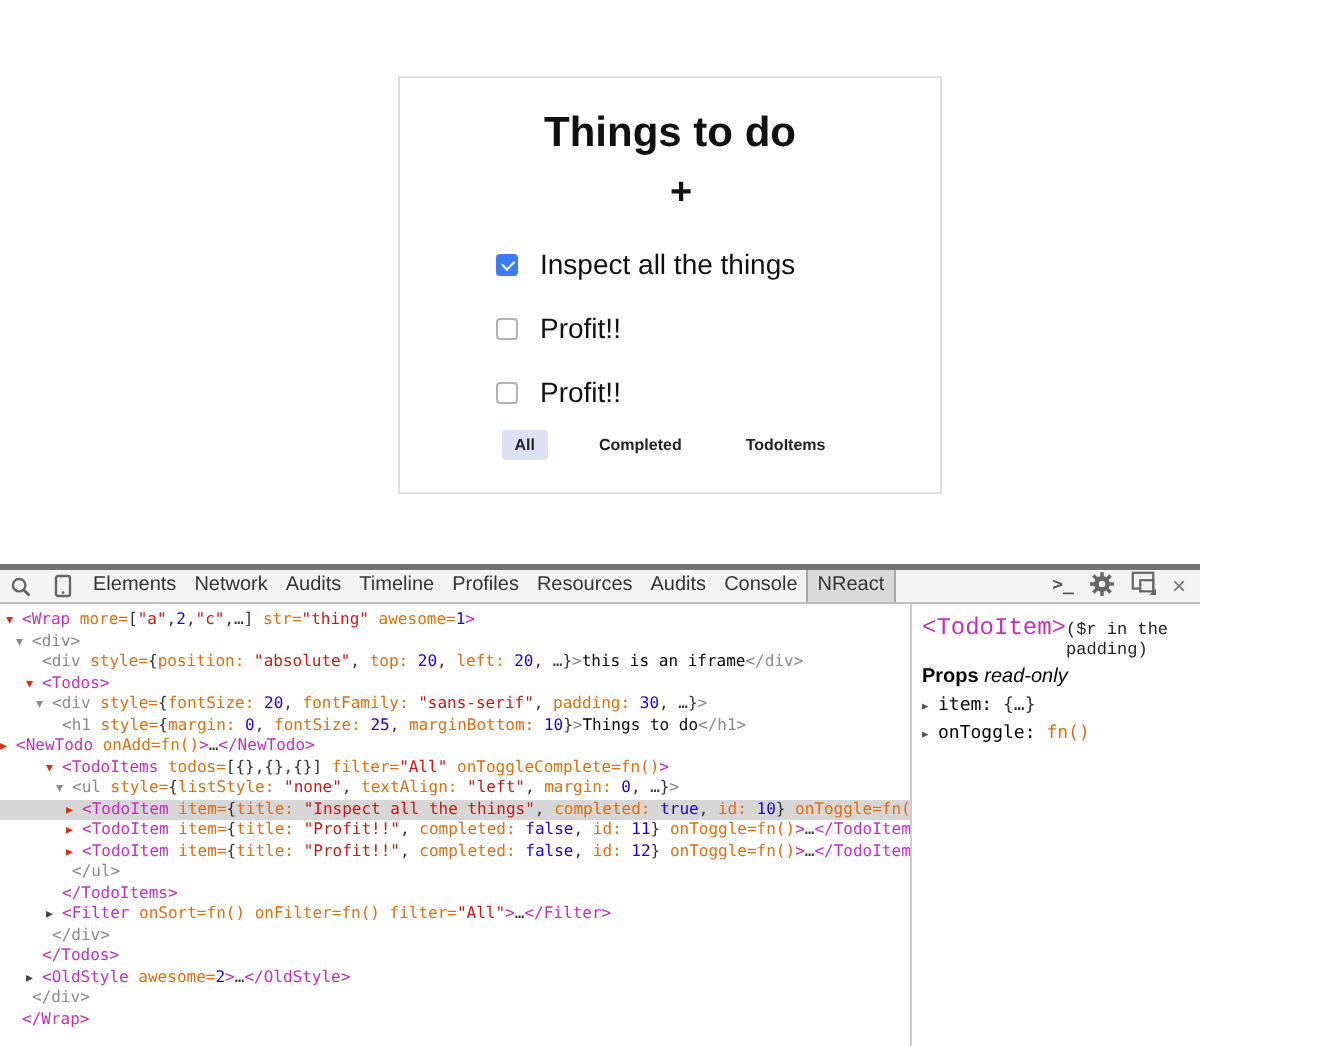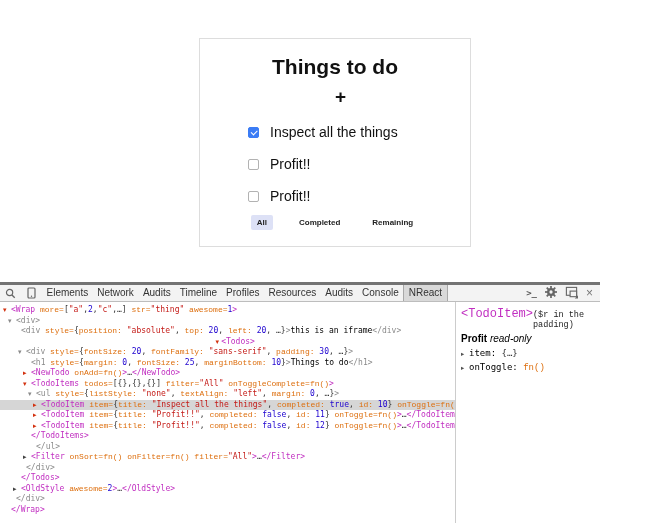--- a/index.html
+++ b/index.html
@@ -45,21 +45,21 @@
   .tree { flex:1; overflow:hidden; padding-top:3px; font-family:"DejaVu Sans Mono",monospace;
           font-size:8px; line-height:10.5px; white-space:nowrap; }
   .trow { height:10.5px; }
   .trow.sel { background:var(--selected_bg); }
   .arr { display:inline-block; width:8px; font-family:"DejaVu Sans",sans-serif; font-size:7px; }
   .arr.red  { color:#d3310f; }
   .arr.gray { color:#8a8a8a; }
   .arr.dark { color:#444; }
   .c-comp { color:var(--comp); }
   .c-dom  { color:#8a8a8a; }
-  .c-attr { color:var(--attr);font-family:Liberation Mono, monospace; }
+  .c-attr { color:var(--attr); }
   .c-str  { color:var(--str); }
   .c-num  { color:var(--num); }
   .c-pln  { color:#333; }
   .c-txt  { color:#000; }
 
   .searchbar { height:18px; border-top:1px solid #ccc; }
   .searchbar input { width:100%; height:17px; border:0; outline:none; font-size:11px;
                      padding:0 7px; font-family:"Liberation Sans",sans-serif; color:#333; }
   .searchbar input::placeholder { color:#9e9e9e; }
 
@@ -91,21 +91,21 @@
         <span class="todo-label">Profit!!</span>
       </div>
       <div class="todo-item">
         <span class="cbx"></span>
         <span class="todo-label">Profit!!</span>
       </div>
     </div>
   <div class="filters">
       <span class="filter-btn active">All</span>
       <span class="filter-btn">Completed</span>
-      <span class="filter-btn">Remaining</span>
+      <span class="filter-btn">TodoItems</span>
     </div>
 </div>
 
 <div class="devtools">
   <div class="toolbar">
     <span class="tbicon">
       <svg width="11" height="11" viewBox="0 0 12 12">
           <circle cx="5" cy="5" r="3.4" fill="none" stroke="#666" stroke-width="1.3"></circle>
           <line x1="7.6" y1="7.6" x2="10.6" y2="10.6" stroke="#666" stroke-width="1.5"></line>
         </svg>
@@ -152,47 +152,47 @@
       <span class="close-glyph">×</span>
     </span>
   </div>
 
   <div class="dt-main">
     <div class="tree-pane">
       <div class="tree" id="tree">
           <div class="trow" style="padding-left: 3px;"><span class="arr red">▾</span><span class="c-comp">&lt;Wrap</span><span class="c-attr"> more=</span><span class="c-pln">[</span><span class="c-str">"a"</span><span class="c-pln">,</span><span class="c-num">2</span><span class="c-pln">,</span><span class="c-str">"c"</span><span class="c-pln">,…]</span><span class="c-attr"> str=</span><span class="c-str">"thing"</span><span class="c-attr"> awesome=</span><span class="c-num">1</span><span class="c-comp">&gt;</span></div>
           <div class="trow" style="padding-left: 8px;"><span class="arr gray">▾</span><span class="c-dom">&lt;div&gt;</span></div>
           <div class="trow" style="padding-left: 13px;"><span class="arr "></span><span class="c-dom">&lt;div</span><span class="c-attr"> style=</span><span class="c-pln">{</span><span class="c-attr">position:</span><span class="c-pln"> </span><span class="c-str">"absolute"</span><span class="c-pln">, </span><span class="c-attr">top:</span><span class="c-pln"> </span><span class="c-num">20</span><span class="c-pln">, </span><span class="c-attr">left:</span><span class="c-pln"> </span><span class="c-num">20</span><span class="c-pln">, …}</span><span class="c-dom">&gt;</span><span class="c-txt">this is an iframe</span><span class="c-dom">&lt;/div&gt;</span></div>
-          <div class="trow" style="padding-left: 13px; text-align: center;"><span class="arr red">▾</span><span class="c-comp">&lt;Todos&gt;</span></div>
+          <div class="trow" style="padding-left: 13px;"><span class="arr red">▾</span><span class="c-comp">&lt;Todos&gt;</span></div>
           <div class="trow" style="padding-left: 18px;"><span class="arr gray">▾</span><span class="c-dom">&lt;div</span><span class="c-attr"> style=</span><span class="c-pln">{</span><span class="c-attr">fontSize:</span><span class="c-pln"> </span><span class="c-num">20</span><span class="c-pln">, </span><span class="c-attr">fontFamily:</span><span class="c-pln"> </span><span class="c-str">"sans-serif"</span><span class="c-pln">, </span><span class="c-attr">padding:</span><span class="c-pln"> </span><span class="c-num">30</span><span class="c-pln">, …}</span><span class="c-dom">&gt;</span></div>
           <div class="trow" style="padding-left: 23px;"><span class="arr "></span><span class="c-dom">&lt;h1</span><span class="c-attr"> style=</span><span class="c-pln">{</span><span class="c-attr">margin:</span><span class="c-pln"> </span><span class="c-num">0</span><span class="c-pln">, </span><span class="c-attr">fontSize:</span><span class="c-pln"> </span><span class="c-num">25</span><span class="c-pln">, </span><span class="c-attr">marginBottom:</span><span class="c-pln"> </span><span class="c-num">10</span><span class="c-pln">}</span><span class="c-dom">&gt;</span><span class="c-txt">Things to do</span><span class="c-dom">&lt;/h1&gt;</span></div>
-          <div class="trow" style="padding-left: 23px;"><span class="arr red">▸</span><span class="c-comp">&lt;NewTodo</span><span class="c-attr"> onAdd=</span><span class="c-attr">fn()</span><span class="c-comp">&gt;</span><span class="c-pln">…</span><span class="c-comp">&lt;/NewTodo&gt;</span></div>
+          <div class="trow" style=""><span class="arr red">▸</span><span class="c-comp">&lt;NewTodo</span><span class="c-attr"> onAdd=</span><span class="c-attr">fn()</span><span class="c-comp">&gt;</span><span class="c-pln">…</span><span class="c-comp">&lt;/NewTodo&gt;</span></div>
           <div class="trow" style="padding-left: 23px;"><span class="arr red">▾</span><span class="c-comp">&lt;TodoItems</span><span class="c-attr"> todos=</span><span class="c-pln">[{},{},{}]</span><span class="c-attr"> filter=</span><span class="c-str">"All"</span><span class="c-attr"> onToggleComplete=</span><span class="c-attr">fn()</span><span class="c-comp">&gt;</span></div>
           <div class="trow" style="padding-left: 28px;"><span class="arr gray">▾</span><span class="c-dom">&lt;ul</span><span class="c-attr"> style=</span><span class="c-pln">{</span><span class="c-attr">listStyle:</span><span class="c-pln"> </span><span class="c-str">"none"</span><span class="c-pln">, </span><span class="c-attr">textAlign:</span><span class="c-pln"> </span><span class="c-str">"left"</span><span class="c-pln">, </span><span class="c-attr">margin:</span><span class="c-pln"> </span><span class="c-num">0</span><span class="c-pln">, …}</span><span class="c-dom">&gt;</span></div>
           <div class="trow sel" style="padding-left: 33px;"><span class="arr red">▸</span><span class="c-comp">&lt;TodoItem</span><span class="c-attr"> item=</span><span class="c-pln">{</span><span class="c-attr">title:</span><span class="c-pln"> </span><span class="c-str">"Inspect all the things"</span><span class="c-pln">, </span><span class="c-attr">completed:</span><span class="c-pln"> </span><span class="c-num">true</span><span class="c-pln">, </span><span class="c-attr">id:</span><span class="c-pln"> </span><span class="c-num">10</span><span class="c-pln">}</span><span class="c-attr"> onToggle=</span><span class="c-attr">fn()</span></div>
           <div class="trow" style="padding-left: 33px;"><span class="arr red">▸</span><span class="c-comp">&lt;TodoItem</span><span class="c-attr"> item=</span><span class="c-pln">{</span><span class="c-attr">title:</span><span class="c-pln"> </span><span class="c-str">"Profit!!"</span><span class="c-pln">, </span><span class="c-attr">completed:</span><span class="c-pln"> </span><span class="c-num">false</span><span class="c-pln">, </span><span class="c-attr">id:</span><span class="c-pln"> </span><span class="c-num">11</span><span class="c-pln">}</span><span class="c-attr"> onToggle=</span><span class="c-attr">fn()</span><span class="c-comp">&gt;</span><span class="c-pln">…</span><span class="c-comp">&lt;/TodoItem&gt;</span></div>
           <div class="trow" style="padding-left: 33px;"><span class="arr red">▸</span><span class="c-comp">&lt;TodoItem</span><span class="c-attr"> item=</span><span class="c-pln">{</span><span class="c-attr">title:</span><span class="c-pln"> </span><span class="c-str">"Profit!!"</span><span class="c-pln">, </span><span class="c-attr">completed:</span><span class="c-pln"> </span><span class="c-num">false</span><span class="c-pln">, </span><span class="c-attr">id:</span><span class="c-pln"> </span><span class="c-num">12</span><span class="c-pln">}</span><span class="c-attr"> onToggle=</span><span class="c-attr">fn()</span><span class="c-comp">&gt;</span><span class="c-pln">…</span><span class="c-comp">&lt;/TodoItem&gt;</span></div>
+          <div class="trow" style="padding-left: 28px;"><span class="arr "></span><span class="c-dom">&lt;/ul&gt;</span></div>
           <div class="trow" style="padding-left: 23px;"><span class="arr "></span><span class="c-comp">&lt;/TodoItems&gt;</span></div>
-          <div class="trow" style="padding-left: 28px;"><span class="arr "></span><span class="c-dom">&lt;/ul&gt;</span></div>
           <div class="trow" style="padding-left: 23px;"><span class="arr dark">▸</span><span class="c-comp">&lt;Filter</span><span class="c-attr"> onSort=</span><span class="c-attr">fn()</span><span class="c-attr"> onFilter=</span><span class="c-attr">fn()</span><span class="c-attr"> filter=</span><span class="c-str">"All"</span><span class="c-comp">&gt;</span><span class="c-pln">…</span><span class="c-comp">&lt;/Filter&gt;</span></div>
           <div class="trow" style="padding-left: 18px;"><span class="arr "></span><span class="c-dom">&lt;/div&gt;</span></div>
           <div class="trow" style="padding-left: 13px;"><span class="arr "></span><span class="c-comp">&lt;/Todos&gt;</span></div>
           <div class="trow" style="padding-left: 13px;"><span class="arr dark">▸</span><span class="c-comp">&lt;OldStyle</span><span class="c-attr"> awesome=</span><span class="c-num">2</span><span class="c-comp">&gt;</span><span class="c-pln">…</span><span class="c-comp">&lt;/OldStyle&gt;</span></div>
           <div class="trow" style="padding-left: 8px;"><span class="arr "></span><span class="c-dom">&lt;/div&gt;</span></div>
           <div class="trow" style="padding-left: 3px;"><span class="arr "></span><span class="c-comp">&lt;/Wrap&gt;</span></div>
         </div>
     </div>
 
     <div class="props-pane">
       <div class="props-head">
         <span class="comp-name">&lt;TodoItem&gt;</span>
         <span class="hint">($r in the padding)</span>
       </div>
       <div class="props-title">
-        <span class="b">Profit</span>
+        <span class="b">Props</span>
         <span class="i">read-only</span>
       </div>
       <div id="props-rows">
           <div class="prop-row"><span class="arr">▸</span><span>item: </span><span class="c-pln">{…}</span></div>
           <div class="prop-row"><span class="arr">▸</span><span>onToggle: </span><span class="c-attr">fn()</span></div>
         </div>
     </div>
   </div>
 </div>
 

